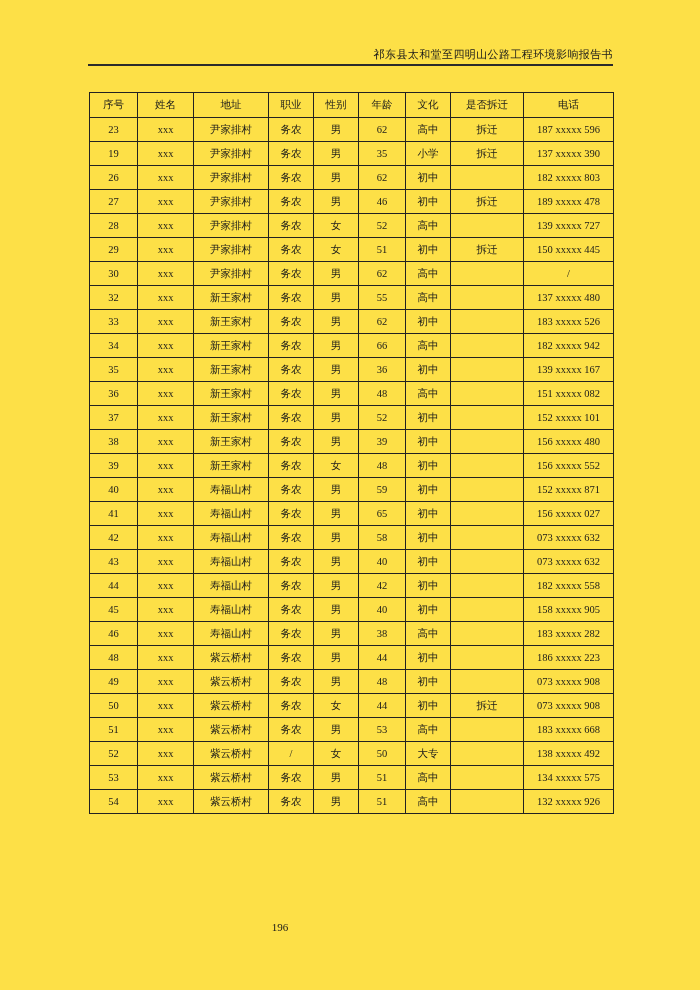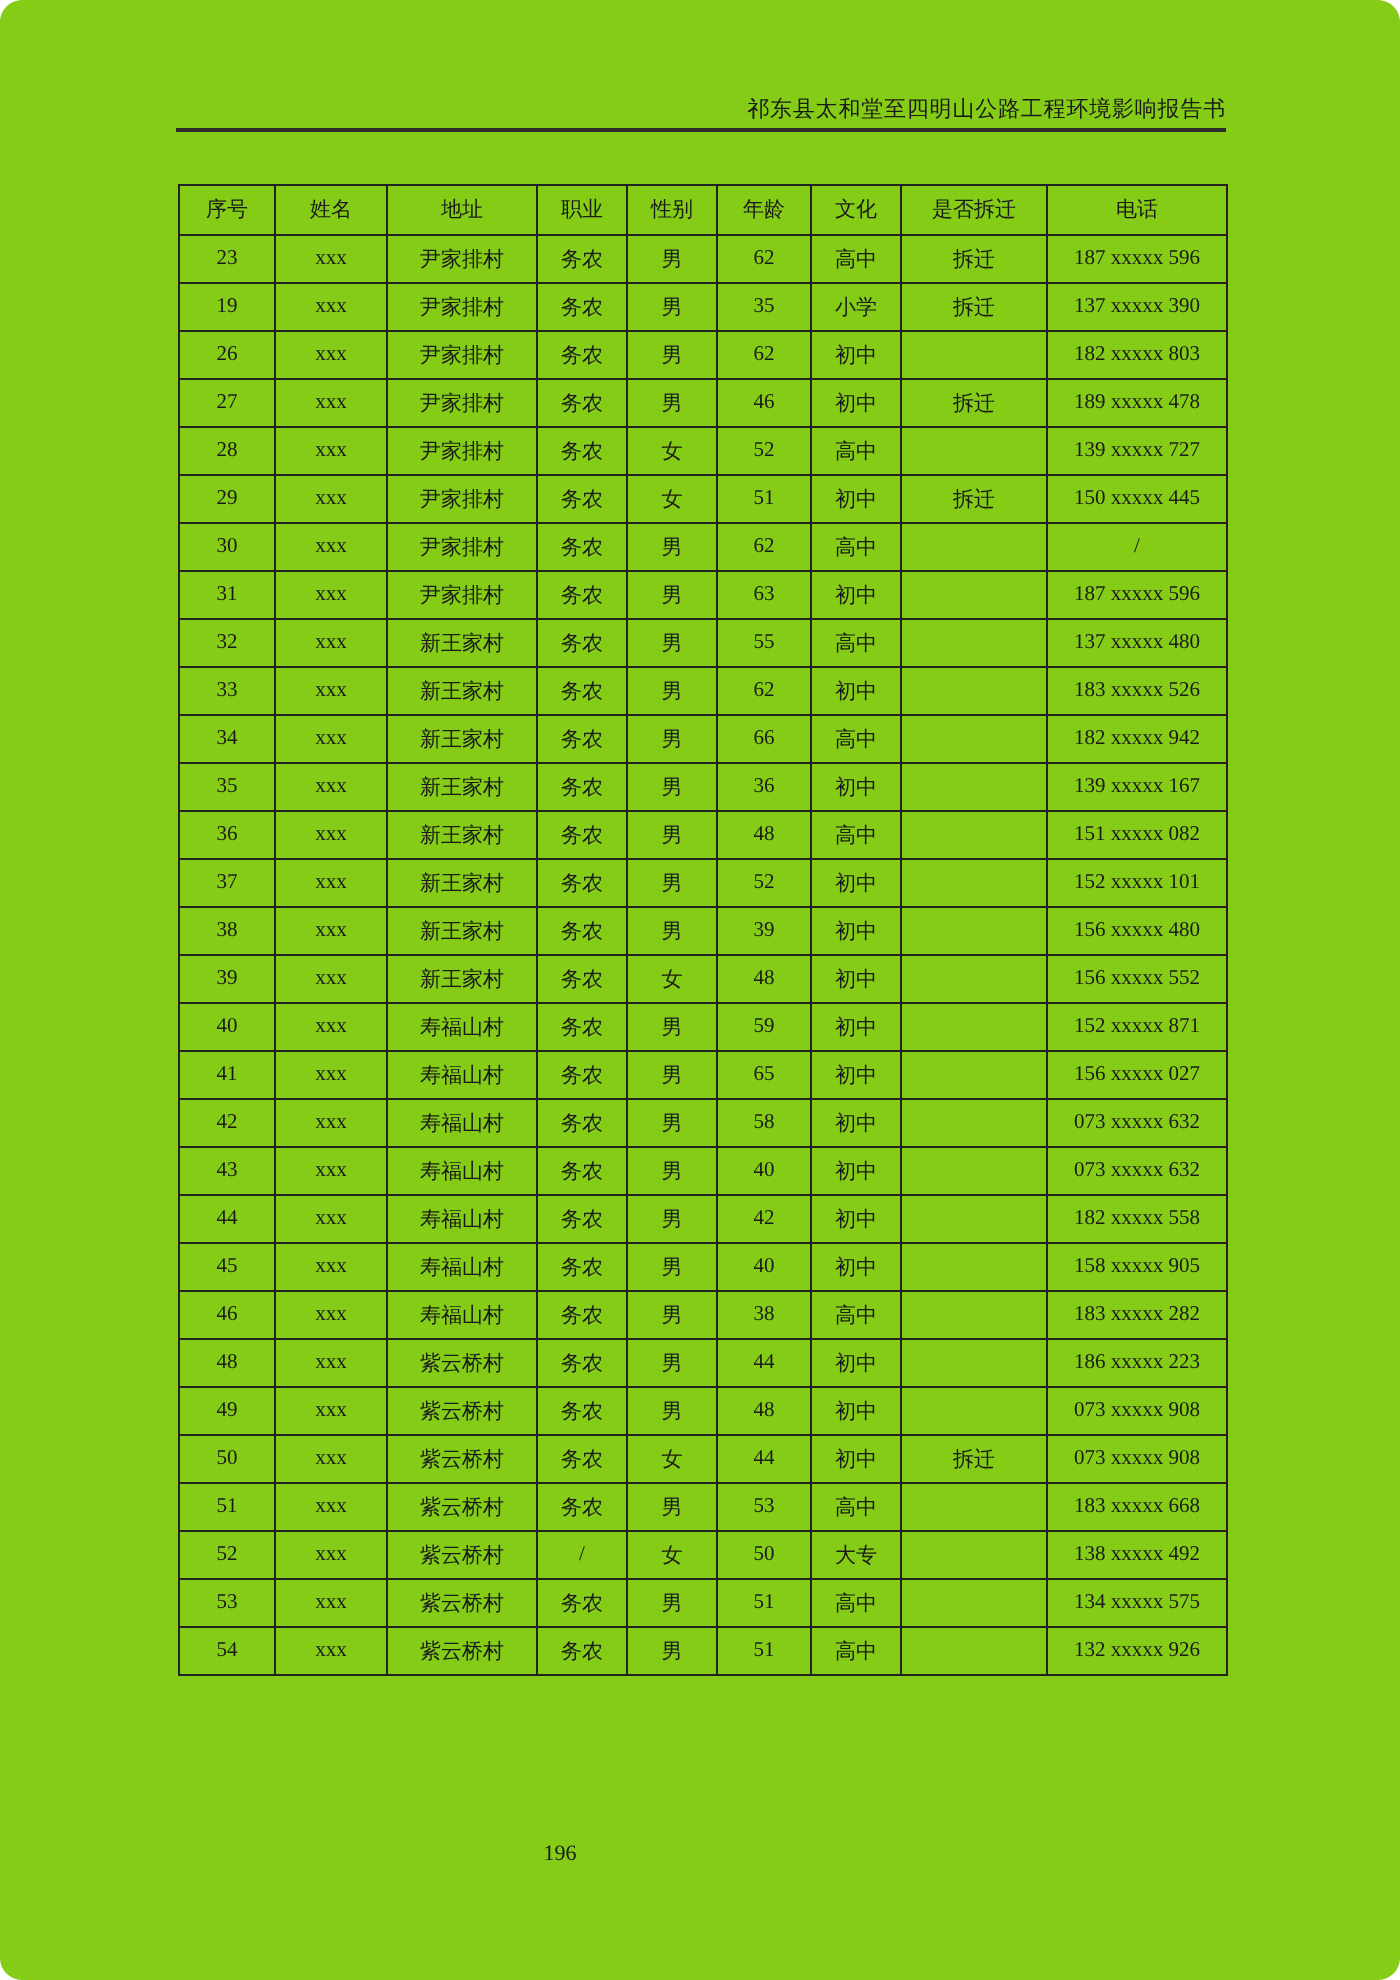--- a/index.html
+++ b/index.html
@@ -7,22 +7,21 @@
   body {
     width: 700px;
     height: 990px;
     position: relative;
     font-family: "Liberation Serif", "DejaVu Serif", serif;
     color: #1a1a1a;
   }
   .page {
     position: absolute;
     inset: 0;
-    background: #84cc16;
-    border-radius: 11px;
+    background: #fde047;
   }
   .doc-header-title {
     position: absolute;
     top: 47px;
     left: 89px;
     width: 524px;
     text-align: right;
     font-size: 11px;
     letter-spacing: 0.4px;
     color: #1a1a1a;
@@ -184,31 +183,20 @@
           <td>xxx</td>
           <td>尹家排村</td>
           <td>务农</td>
           <td>男</td>
           <td>62</td>
           <td>高中</td>
           <td></td>
           <td>/</td>
         </tr>
         <tr>
-          <td>31</td>
-          <td>xxx</td>
-          <td>尹家排村</td>
-          <td>务农</td>
-          <td>男</td>
-          <td>63</td>
-          <td>初中</td>
-          <td></td>
-          <td>187 xxxxx 596</td>
-        </tr>
-        <tr>
           <td>32</td>
           <td>xxx</td>
           <td>新王家村</td>
           <td>务农</td>
           <td>男</td>
           <td>55</td>
           <td>高中</td>
           <td></td>
           <td>137 xxxxx 480</td>
         </tr>

